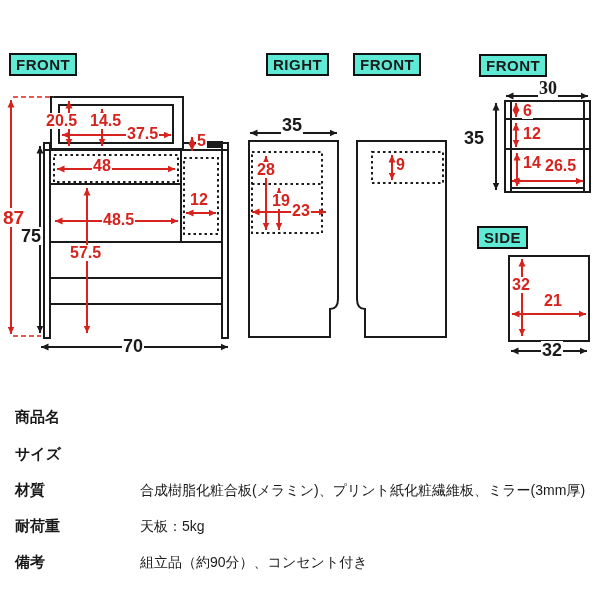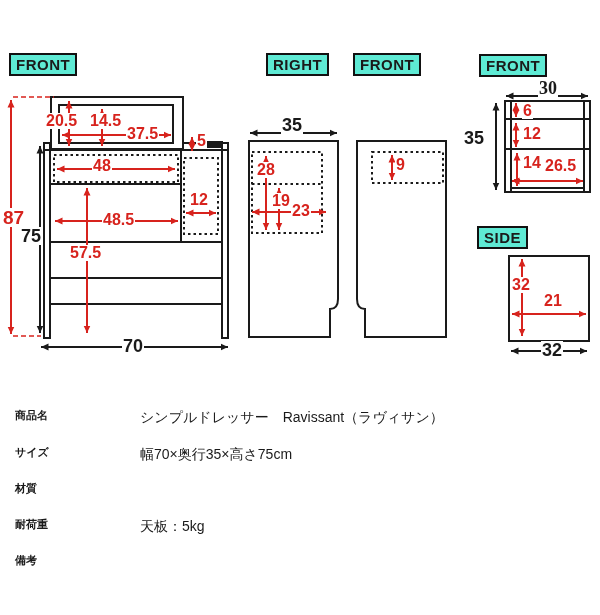--- a/index.html
+++ b/index.html
@@ -14,21 +14,21 @@
     font-size:15px;font-weight:bold;letter-spacing:.5px;
     padding:1px 5px;line-height:17px;
   }
   .dim{
     position:absolute;font-weight:bold;font-size:16px;line-height:1;
     color:#d7231d;background:#fff;padding:0 1px;white-space:nowrap;
   }
   .dimk{color:#1a1a1a;font-size:18px;}
   .big{font-size:19px;}
   .spec-row{position:absolute;left:0;width:600px;height:20px;}
-  .spec-label{position:absolute;left:15px;top:0;font-size:11px;font-weight:600;}
+  .spec-label{position:absolute;left:15px;top:0;font-size:15px;font-weight:600;}
   .spec-value{position:absolute;left:140px;top:1px;font-size:14px;font-weight:400;white-space:nowrap;}
 </style>
 </head>
 <body>
 
 <svg class="linework" width="600" height="392" viewBox="0 0 600 392">
   <defs>
     <marker id="mr" markerWidth="8" markerHeight="8" refX="7.5" refY="4" orient="auto-start-reverse" markerUnits="userSpaceOnUse">
       <path d="M0,0.5 L7.5,4 L0,7.5 Z" fill="#d7231d"></path>
     </marker>
@@ -140,28 +140,28 @@
 <span class="dim" style="left:522px;top:126px;">12</span>
 <span class="dim" style="left:522px;top:155px;">14</span>
 <span class="dim" style="left:544px;top:158px;">26.5</span>
 
 <span class="dim" style="left:511px;top:277px;">32</span>
 <span class="dim" style="left:543px;top:293px;">21</span>
 <span class="dim dimk" style="left:541px;top:341px;">32</span>
 
 <div class="spec-row" style="top:408px;">
   <span class="spec-label">商品名</span>
-  <span class="spec-value">シンプルドレッサー　Ravissant（ラヴィサン）</span>
 </div>
 <div class="spec-row" style="top:445px;">
   <span class="spec-label">サイズ</span>
-  <span class="spec-value">幅70×奥行35×高さ75cm</span>
 </div>
 <div class="spec-row" style="top:481px;">
   <span class="spec-label">材質</span>
+  <span class="spec-value">合成樹脂化粧合板(メラミン)、プリント紙化粧繊維板、ミラー(3mm厚)</span>
 </div>
 <div class="spec-row" style="top:517px;">
   <span class="spec-label">耐荷重</span>
   <span class="spec-value">天板：5kg</span>
 </div>
 <div class="spec-row" style="top:553px;">
   <span class="spec-label">備考</span>
+  <span class="spec-value">組立品（約90分）、コンセント付き</span>
 </div>
 
 </body></html>

